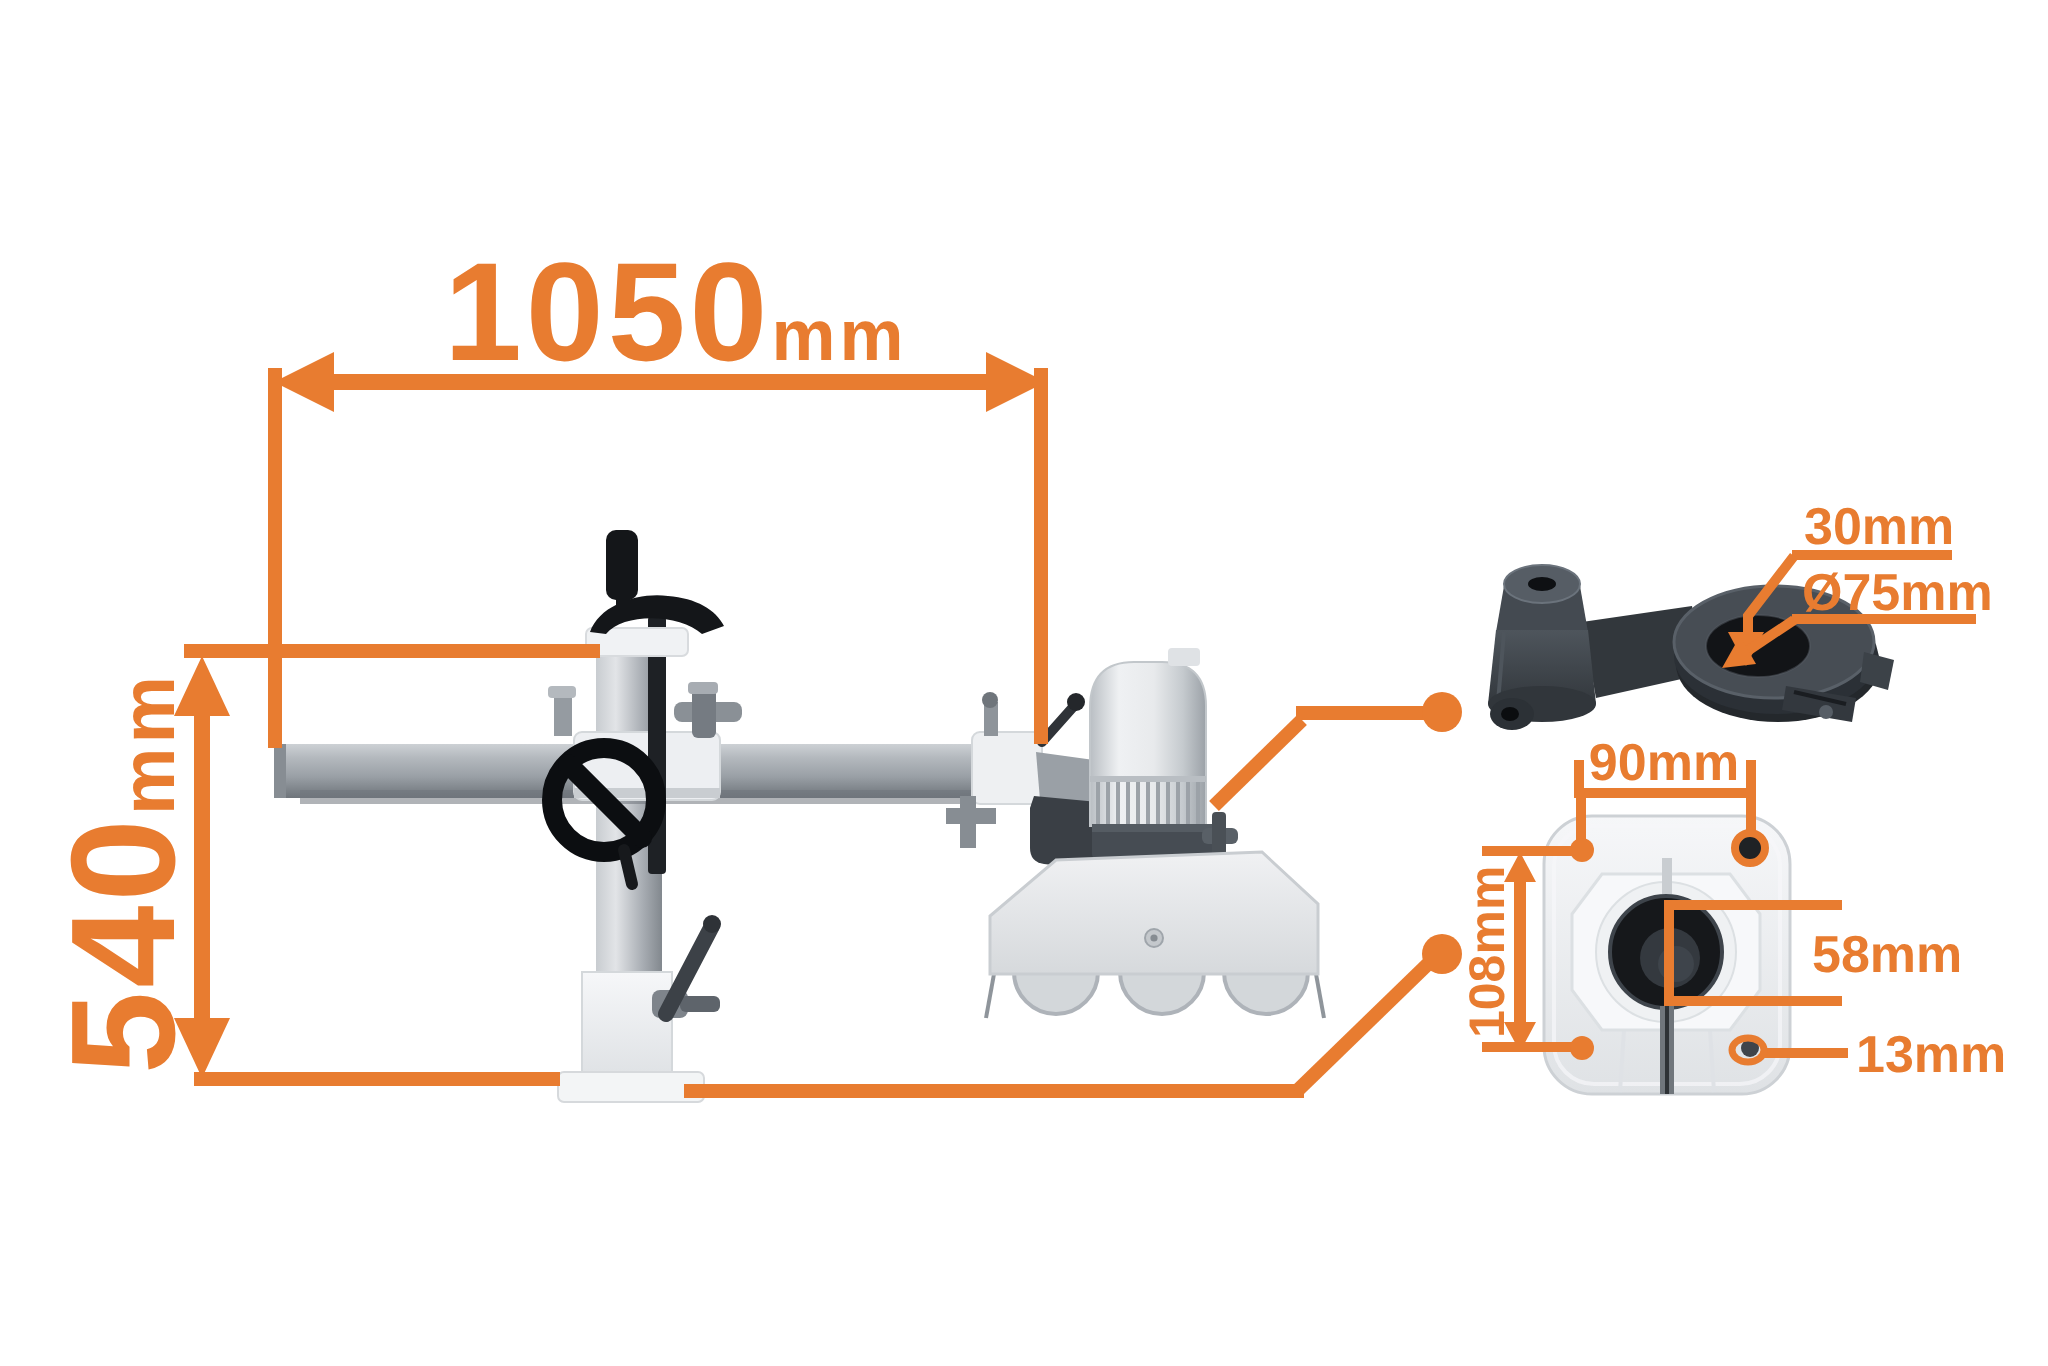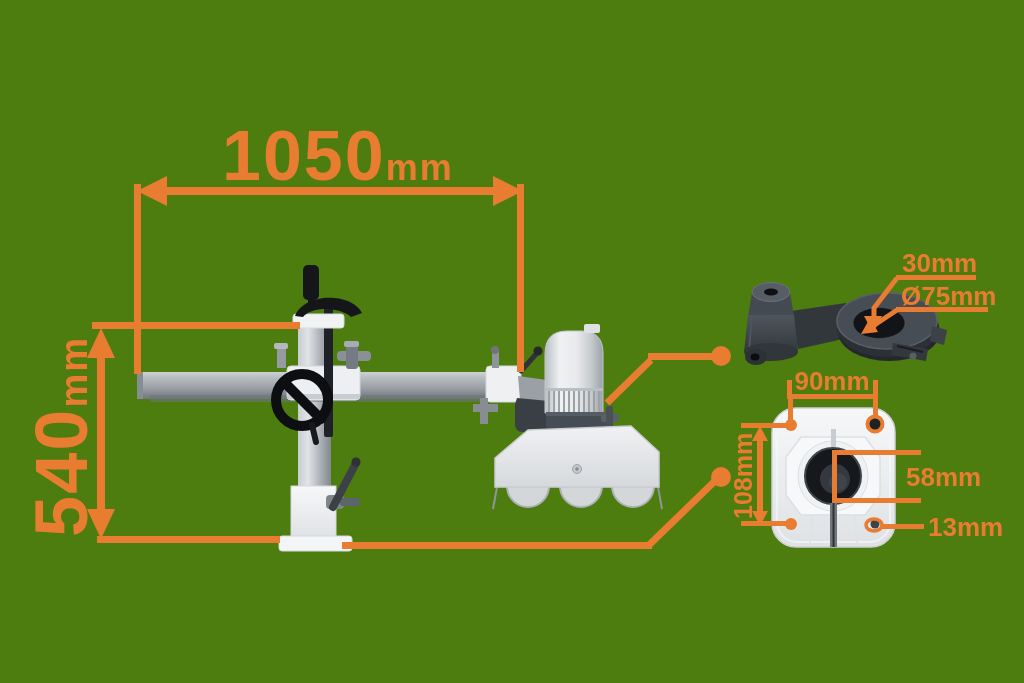--- a/index.html
+++ b/index.html
@@ -1,16 +1,16 @@
 <!DOCTYPE html>
 <html><head>
 <meta charset="utf-8">
 <style>
   html,body{margin:0;padding:0;background:#000;}
-  .stage{position:relative;width:1024px;height:683px;background:#4d7c0f;overflow:hidden;
+  .stage{position:relative;width:1024px;height:683px;background:#ffffff;overflow:hidden;
          font-family:"Liberation Sans", sans-serif;}
   svg{position:absolute;inset:0;}
   text{font-family:"Liberation Sans", sans-serif;font-weight:bold;}
 </style>
 </head>
 <body>
 
 <div class="stage">
 <svg viewBox="0 0 1024 683" width="1024" height="683">
   <defs>

